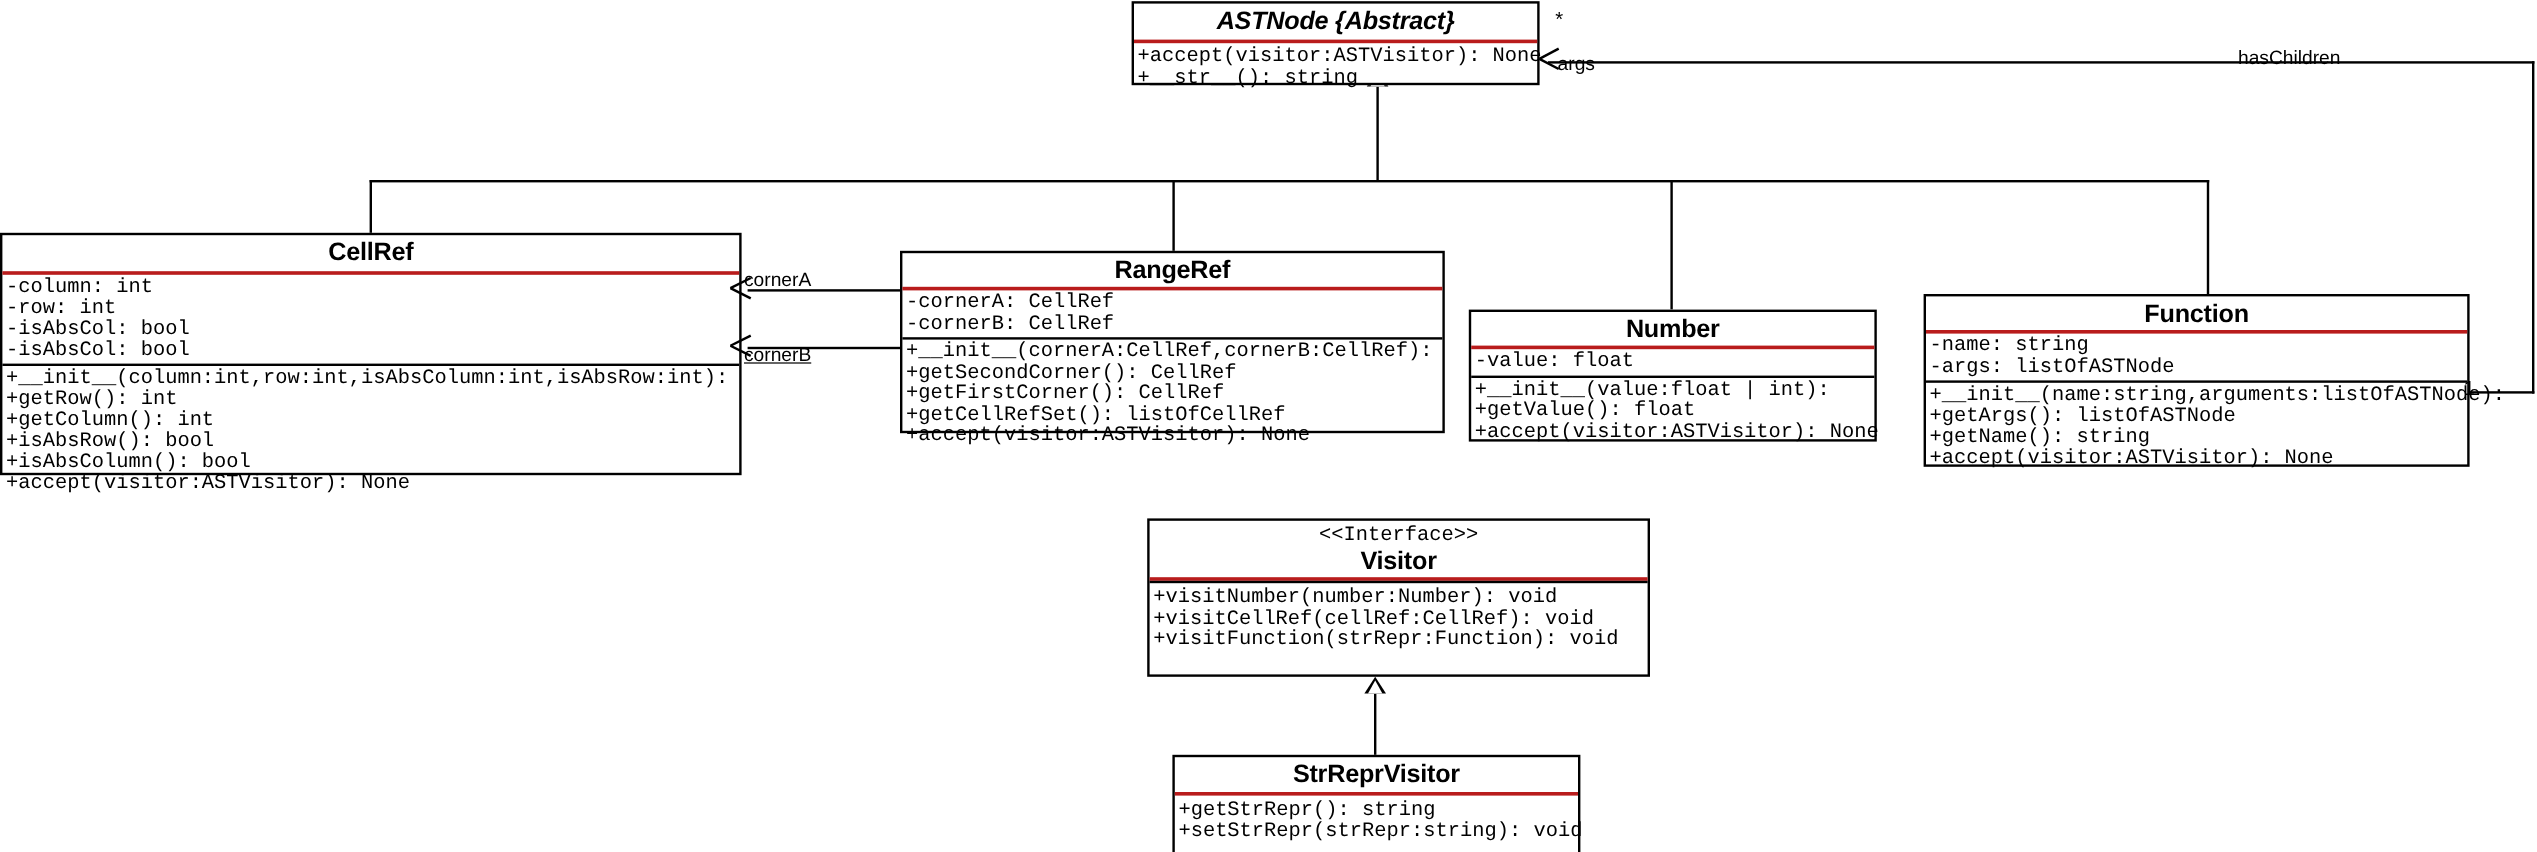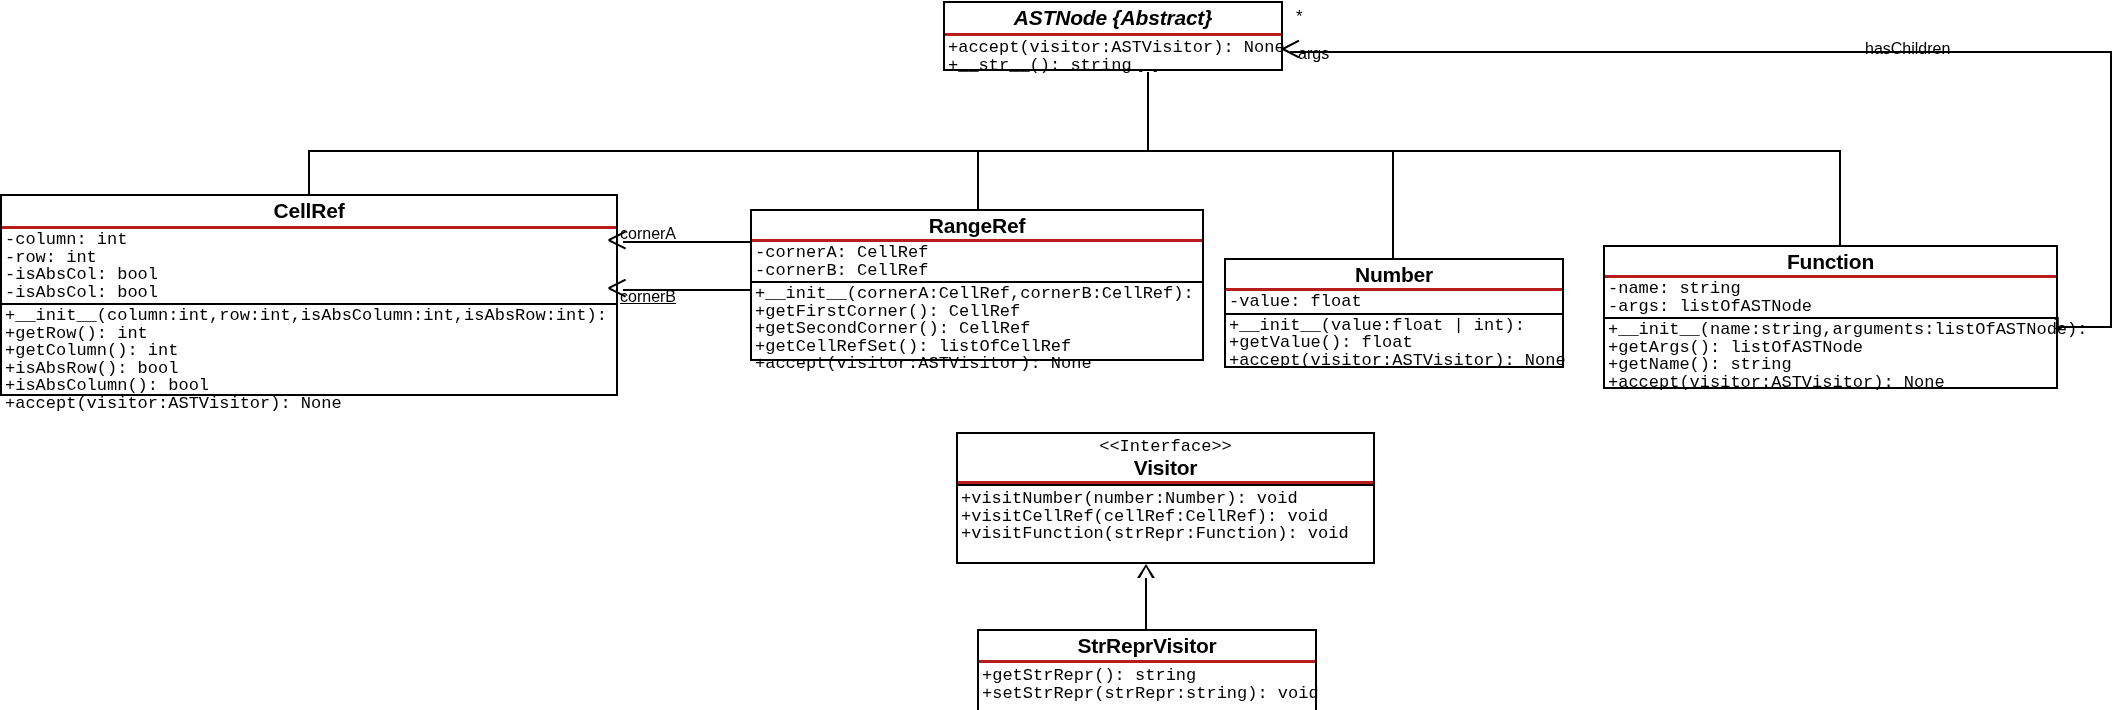--- a/index.html
+++ b/index.html
@@ -218,22 +218,22 @@
   <div class="uml-class" style="left:750px; top:209px; width:454px; height:152px;">
     <div class="uml-header" style="height:31px;">
       <div class="uml-name">RangeRef</div>
     </div>
     <div class="uml-compartment" style="padding-top:2px;">
       <div class="uml-row">-cornerA: CellRef</div>
       <div class="uml-row">-cornerB: CellRef</div>
     </div>
     <div class="uml-compartment" style="padding-top:2px;">
       <div class="uml-row">+__init__(cornerA:CellRef,cornerB:CellRef):</div>
+      <div class="uml-row">+getSecondCorner(): CellRef</div>
       <div class="uml-row">+getFirstCorner(): CellRef</div>
-      <div class="uml-row">+getSecondCorner(): CellRef</div>
       <div class="uml-row">+getCellRefSet(): listOfCellRef</div>
       <div class="uml-row">+accept(visitor:ASTVisitor): None</div>
     </div>
   </div>
 
   <div class="uml-class" style="left:1224px; top:258px; width:340px; height:110px;">
     <div class="uml-header" style="height:31px;">
       <div class="uml-name">Number</div>
     </div>
     <div class="uml-compartment" style="padding-top:2px;">

